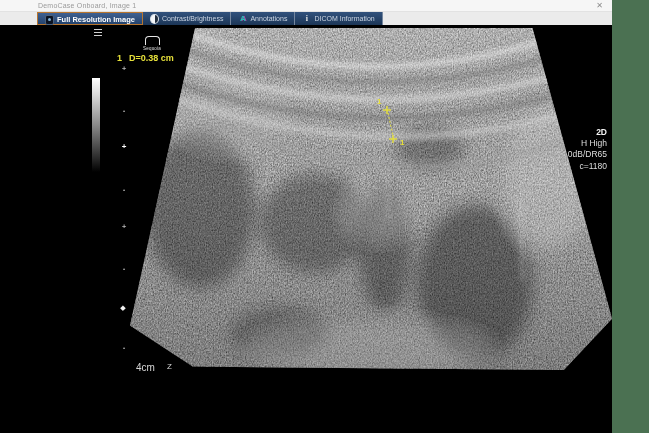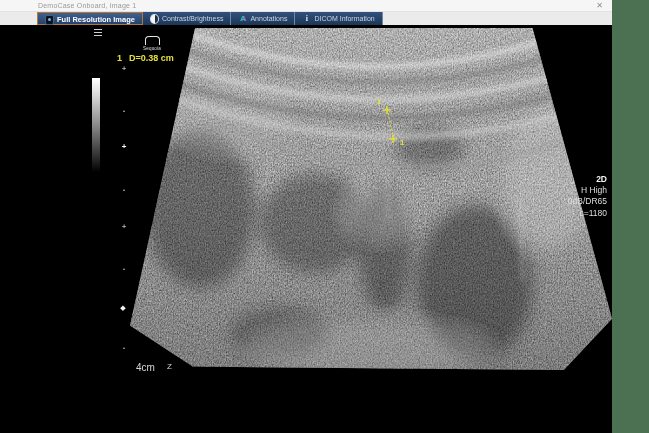--- a/index.html
+++ b/index.html
@@ -44,21 +44,21 @@
   .measure{left:117px;top:53px;display:flex;gap:7px;font-size:9px;font-weight:bold;color:#e6e03a;}
   .graybar{left:92px;top:78px;width:8px;height:94px;
     background:linear-gradient(#ffffff,#d9d9d9 18%,#8a8a8a 50%,#2b2b2b 85%,#000);}
   .tick{position:absolute;left:119px;width:10px;text-align:center;color:#e8e8e8;font-size:8px;line-height:6px;}
   .tick.dot{font-size:6px;color:#bdbdbd;}
   .tick.bright{color:#fff;font-weight:bold;}
   .focus{position:absolute;left:117px;width:12px;text-align:center;color:#f2f2f2;font-size:7px;line-height:7px;}
   .statuscol{right:42px;top:30px;text-align:right;font-size:8.5px;line-height:11.2px;color:#dedede;}
   .statuscol .b{font-weight:bold;color:#efefef;}
   .modecol{right:42px;top:127px;text-align:right;font-size:8.5px;line-height:11.2px;color:#dedede;}
-  .modecol .b{font-weight:bold;color:#f4f4f4;margin-top:47px;}
+  .modecol .b{font-weight:bold;color:#f4f4f4;}
   .depthlbl{left:136px;top:362px;font-size:10px;color:#d8d8d8;}
   .zmark{left:167px;top:362px;font-size:8px;color:#d8d8d8;}
   .annot{left:220px;top:364px;width:200px;text-align:center;font-size:13px;font-weight:bold;
     color:#e6e03a;letter-spacing:.8px;}
   .caliper{position:absolute;left:368px;top:92px;}
 </style>
 </head>
 <body>
 
 <div class="stage">

